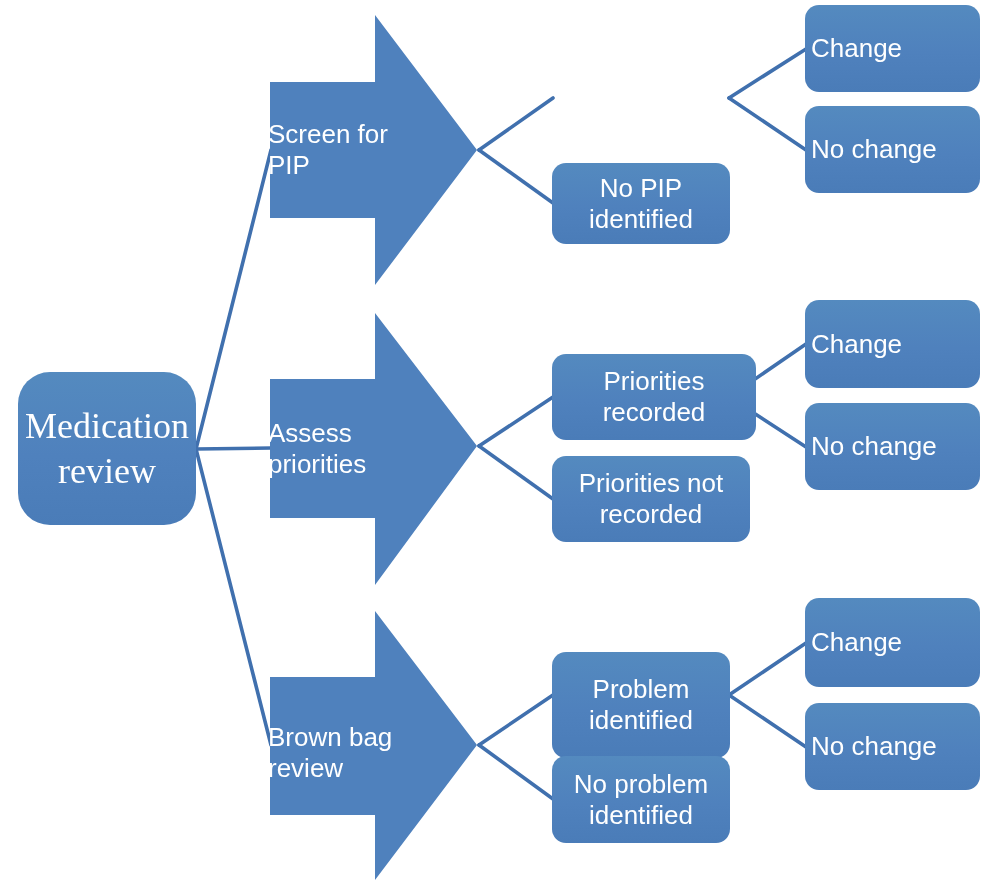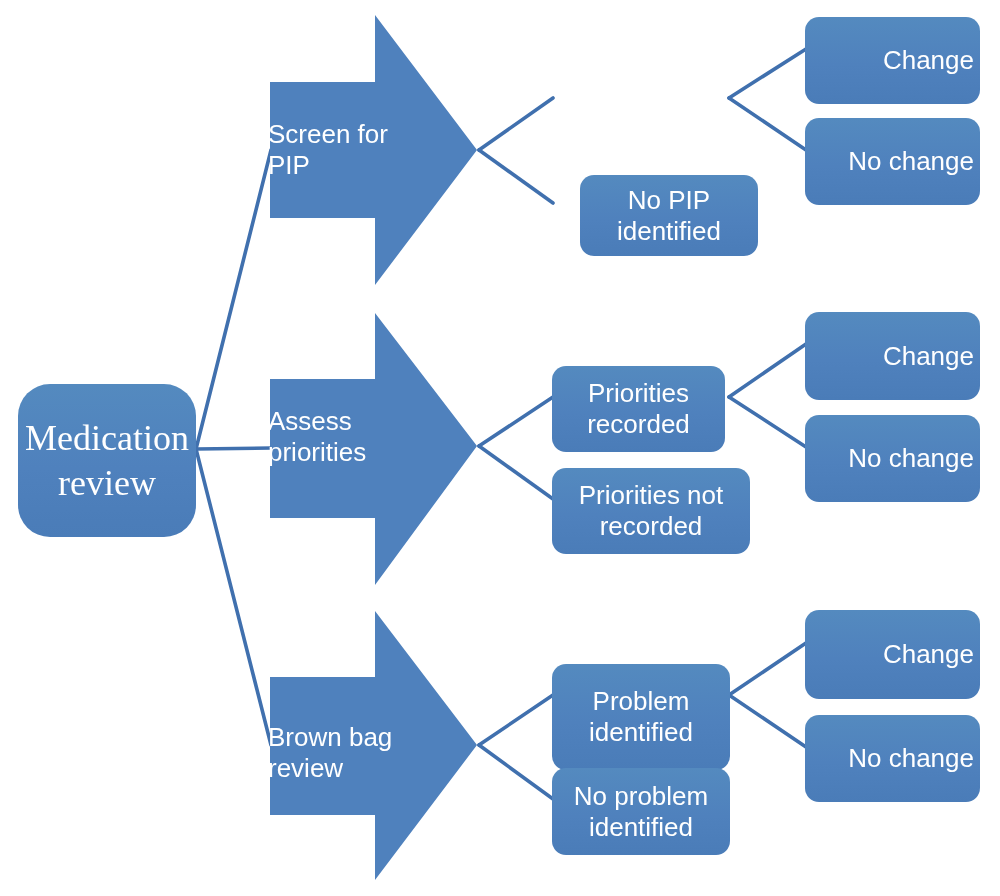--- a/index.html
+++ b/index.html
@@ -31,27 +31,26 @@
   .arrow-shape {
     fill: var(--fill);
   }
   .node {
     position: absolute;
     z-index: 1;
     background: linear-gradient(180deg, #548abf 0%, #4f81bd 55%, #4a7cb8 100%);
     color: var(--text);
     display: flex;
     align-items: center;
-    justify-content: flex-end;
+    justify-content: flex-start;
     text-align: center;
     border-radius: 14px;
     font-size: 26px;
     line-height: 1.18;
     padding: 4px 6px;
-    margin-top: 12px;
   }
   .node.root {
     border-radius: 32px;
     font-size: 36px;
     line-height: 1.25;
     font-family: Liberation Serif, serif;
   }
   .arrow-label {
     position: absolute;
     z-index: 1;
@@ -61,26 +60,26 @@
     justify-content: center;
     font-size: 26px;
     line-height: 1.18;
     background: transparent;
     pointer-events: none;
   }
   
   .pos-root { left: 18px;  top: 372px; width: 178px; height: 153px; }
   
   .pos-al1  { left: 268px; top: 82px;  width: 156px; height: 136px; }
-  .pos-al2  { left: 268px; top: 357px; width: 156px; height: 159px; }
+  .pos-al2  { left: 268px; top: 369px; width: 156px; height: 159px; }
   .pos-al3  { left: 268px; top: 677px; width: 156px; height: 152px; }
   
   .pos-b1 { left: 552px; top: 55px;  width: 178px; height: 87px; }
-  .pos-b2 { left: 580px; top: 163px; width: 178px; height: 81px; }
-  .pos-b3 { left: 552px; top: 354px; width: 173px; height: 86px; }
+  .pos-b2 { left: 552px; top: 163px; width: 178px; height: 81px; }
+  .pos-b3 { left: 552px; top: 354px; width: 204px; height: 86px; }
   .pos-b4 { left: 552px; top: 456px; width: 198px; height: 86px; }
   .pos-b5 { left: 552px; top: 652px; width: 178px; height: 106px; }
   .pos-b6 { left: 552px; top: 756px; width: 178px; height: 87px; }
   
   .pos-c1 { left: 805px; top: 5px;   width: 175px; height: 87px; }
   .pos-c2 { left: 805px; top: 106px; width: 175px; height: 87px; }
   .pos-c3 { left: 805px; top: 300px; width: 175px; height: 88px; }
   .pos-c4 { left: 805px; top: 403px; width: 175px; height: 87px; }
   .pos-c5 { left: 805px; top: 598px; width: 175px; height: 89px; }
   .pos-c6 { left: 805px; top: 703px; width: 175px; height: 87px; }

